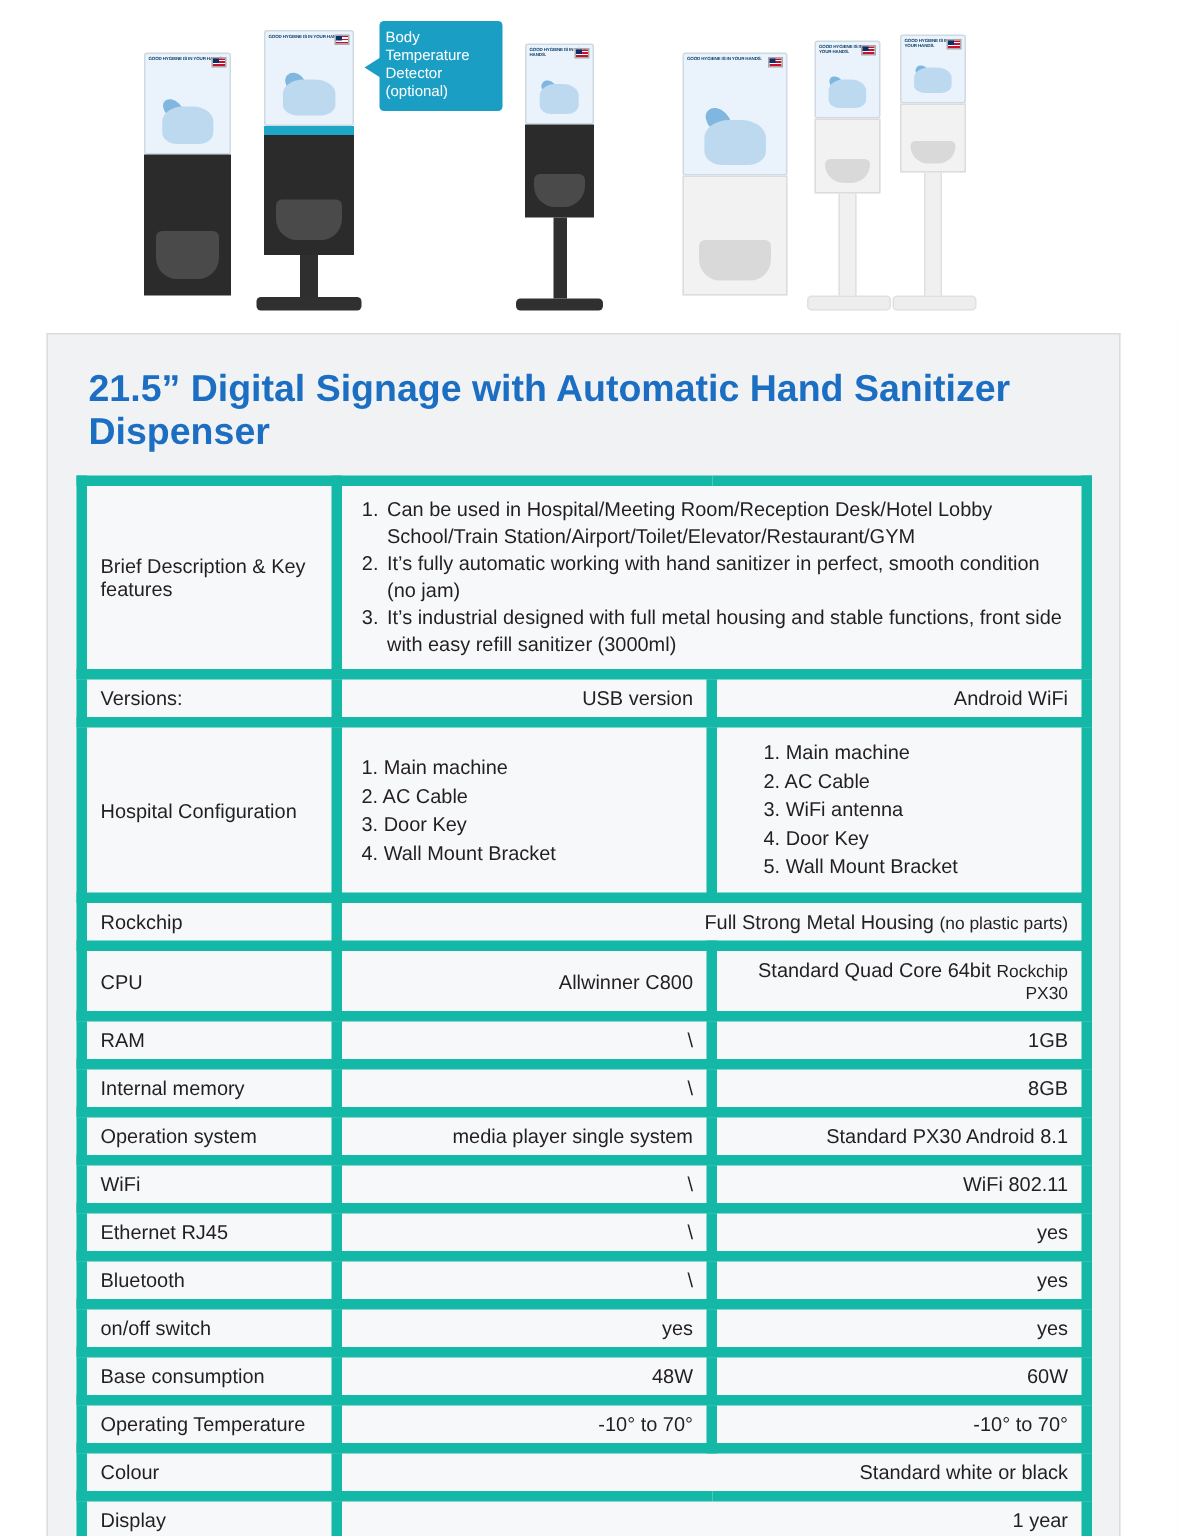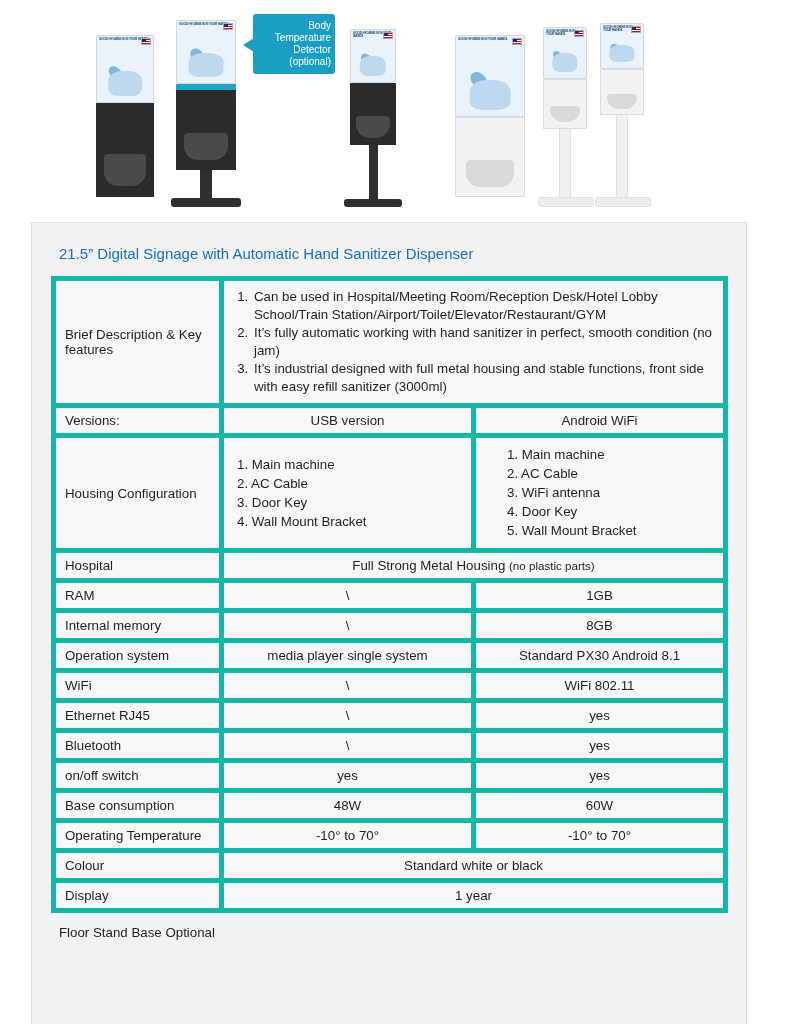--- a/index.html
+++ b/index.html
@@ -105,21 +105,21 @@
 
   .callout {
     position: absolute;
     left: 253px;
     top: 14px;
     width: 74px;
     background: #1b9ec4;
     color: #ffffff;
     font-size: 10px;
     line-height: 12px;
-    text-align: right;
+    text-align: left;
     padding: 6px 4px;
     border-radius: 3px;
   }
   .callout .tail {
     position: absolute;
     left: -10px;
     top: 24px;
     width: 0; height: 0;
     border-top: 7px solid transparent;
     border-bottom: 7px solid transparent;
@@ -134,42 +134,42 @@
     width: 716px;
     bottom: 0;
     background: #f1f2f4;
     border: 1px solid #dadde0;
     border-bottom: none;
     padding: 18px 19px 0 19px;
     box-sizing: border-box;
   }
   .title {
     color: #1b6ec2;
-    font-weight: normal;
-    font-size: 15px;
+    font-weight: bold;
+    font-size: 25px;
     margin: 4px 0 14px 8px;
   }
   table.spec {
     width: 677px;
     border-collapse: collapse;
     table-layout: fixed;
     font-size: 13.3px;
   }
   table.spec td {
-    border: 5px solid #14b8a6;
+    border: 7px solid #14b8a6;
     padding: 5px 9px;
     vertical-align: middle;
     background: #f7f8f9;
   }
   td.label {
     width: 145px;
     vertical-align: top;
     padding-top: 7px;
   }
-  td.center { text-align: center; }
+  td.center { text-align: right; }
   td.vtop { vertical-align: top; padding-top: 7px; }
   ol.list, ul.plain {
     margin: 2px 0 3px 0;
     padding-left: 19px;
     line-height: 17.5px;
   }
   ol.list li { padding-left: 2px; margin-bottom: 1px; }
   ul.plain { list-style: none; padding-left: 4px; }
   ul.plain li { line-height: 19px; }
   .small { font-size: 11.6px; }
@@ -287,48 +287,56 @@
       </td>
     </tr>
 
     <tr>
       <td class="label">Versions:</td>
       <td class="center" style="width:266px">USB version</td>
       <td class="center">Android WiFi</td>
     </tr>
 
     <tr>
-      <td class="label">Housing Configuration</td>
+      <td class="label">Hospital Configuration</td>
       <td class="vtop">
         <ul class="plain">
           <li>1. Main machine</li>
           <li>2. AC Cable</li>
           <li>3. Door Key</li>
           <li>4. Wall Mount Bracket</li>
         </ul>
       </td>
       <td class="vtop">
         <ul class="plain" style="padding-left:22px">
           <li>1. Main machine</li>
           <li>2. AC Cable</li>
           <li>3. WiFi antenna</li>
           <li>4. Door Key</li>
           <li>5. Wall Mount Bracket</li>
         </ul>
       </td>
     </tr>
 
     <tr>
-      <td class="label">Hospital</td>
+      <td class="label">Rockchip</td>
       <td colspan="2" class="center">
         <span>Full Strong Metal Housing</span>
         <span class="small">(no plastic parts)</span>
       </td>
     </tr>
 
+    <tr>
+      <td class="label">CPU</td>
+      <td class="center">Allwinner C800</td>
+      <td class="center">
+        <span>Standard Quad Core 64bit</span>
+        <span class="small">Rockchip PX30</span>
+      </td>
+    </tr>
 
     <tr>
       <td class="label">RAM</td>
       <td class="center">\</td>
       <td class="center">1GB</td>
     </tr>
 
     <tr>
       <td class="label">Internal memory</td>
       <td class="center">\</td>

